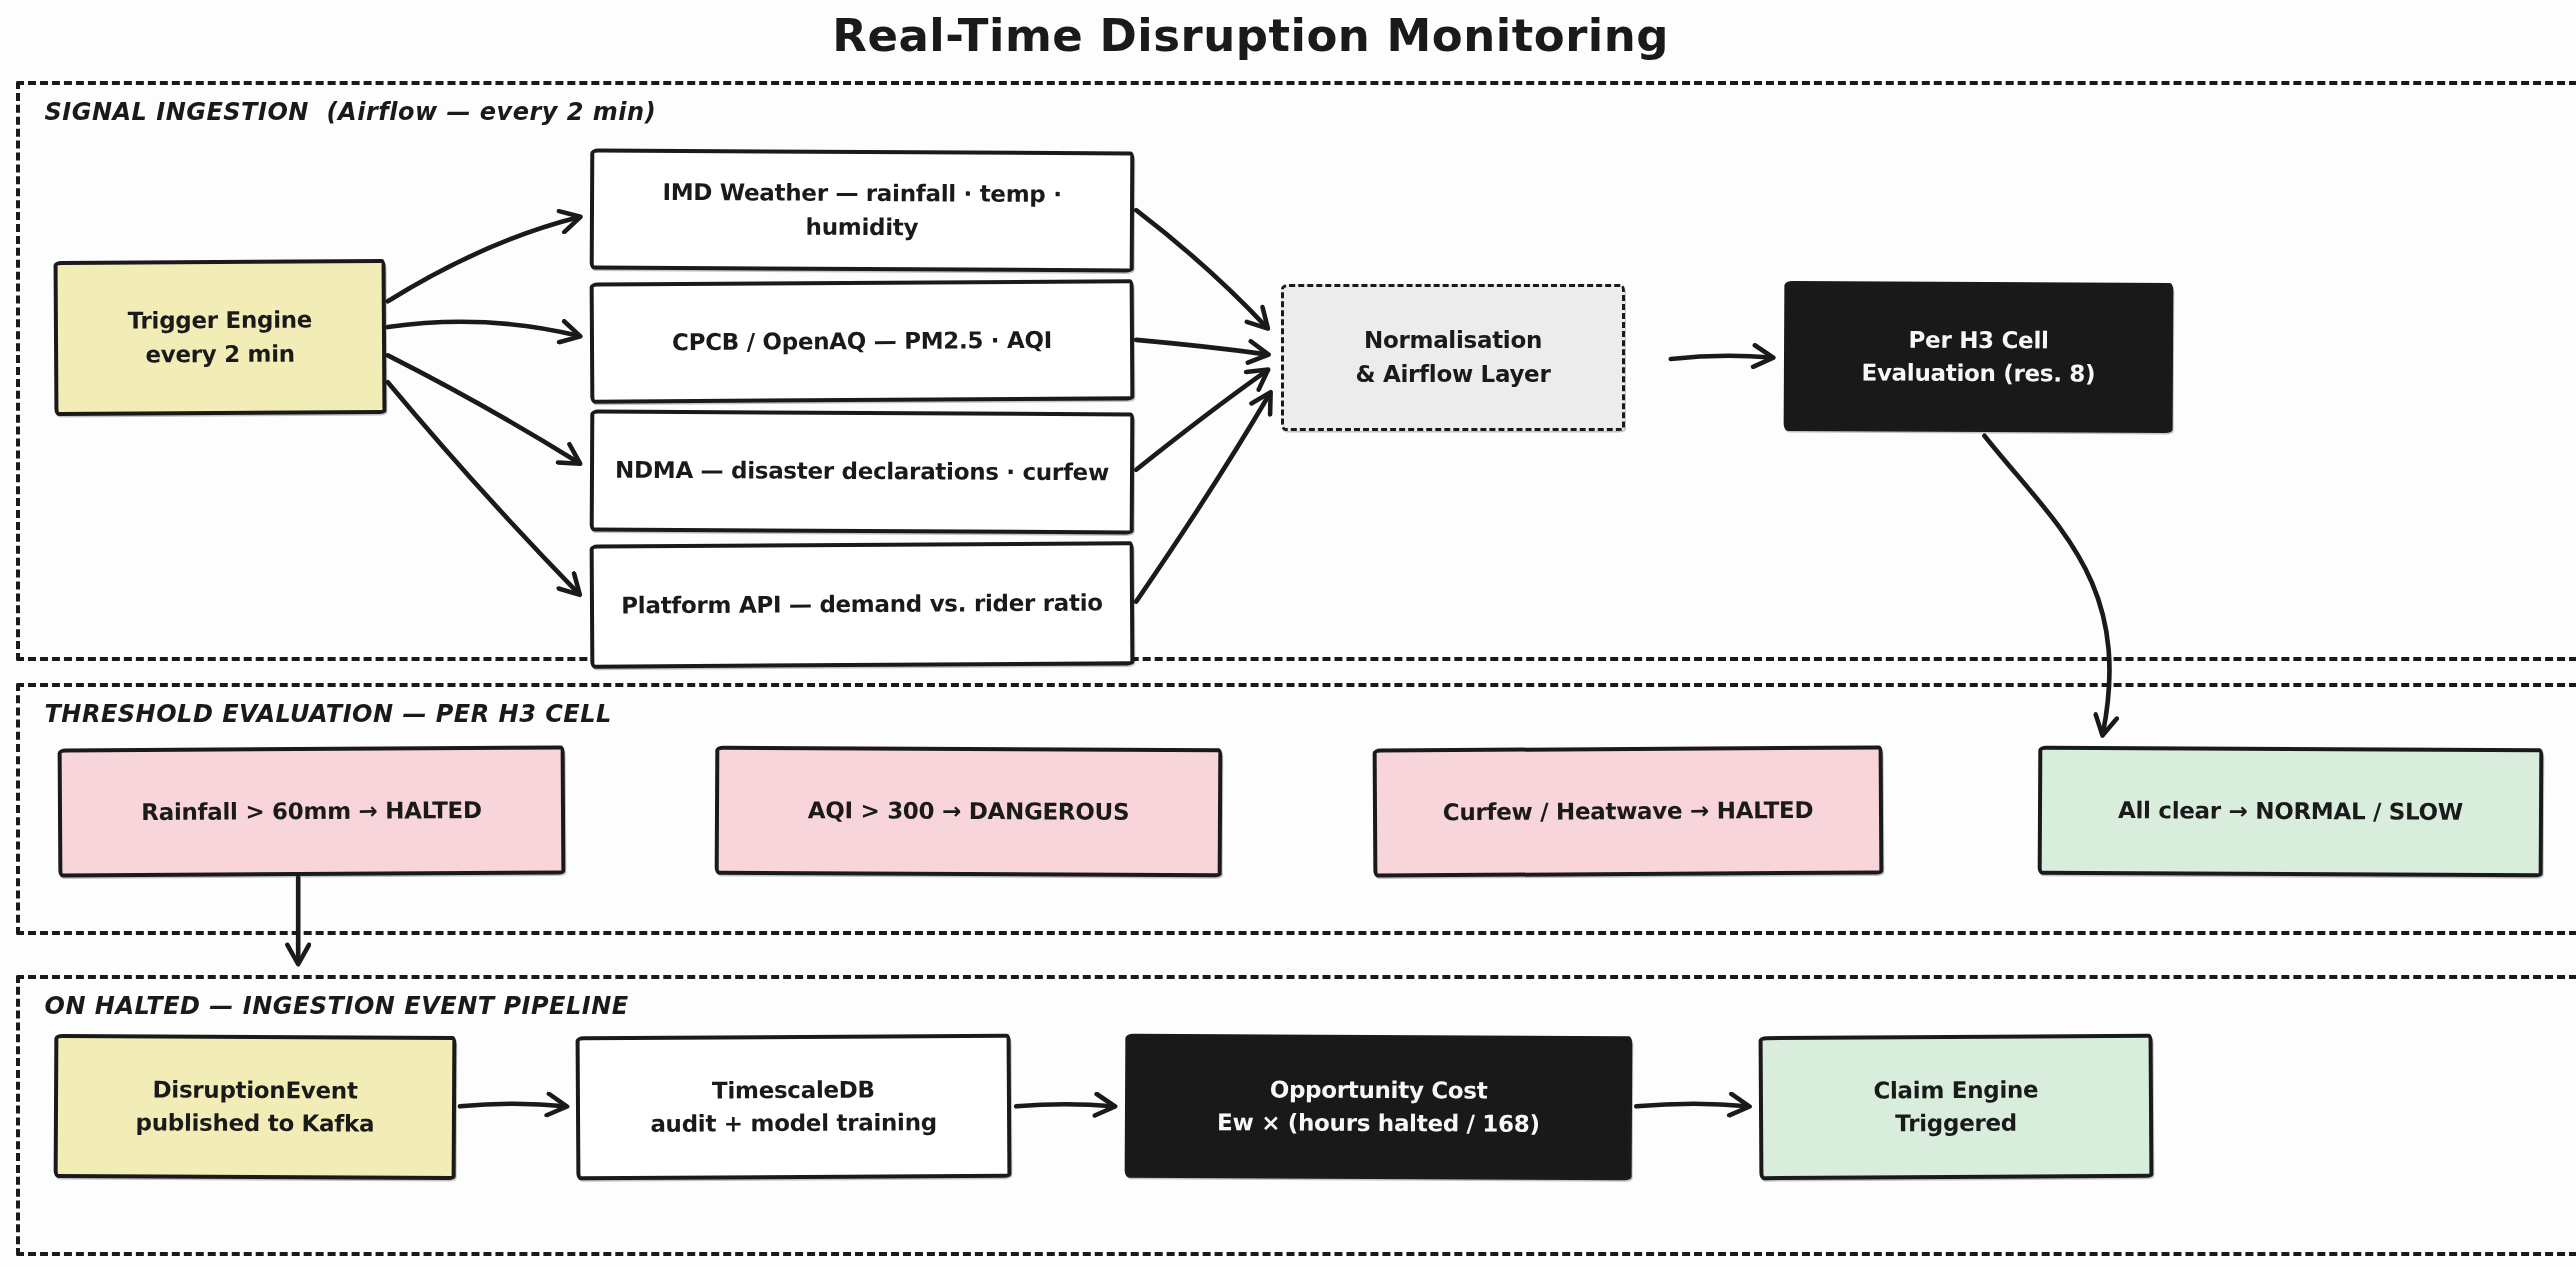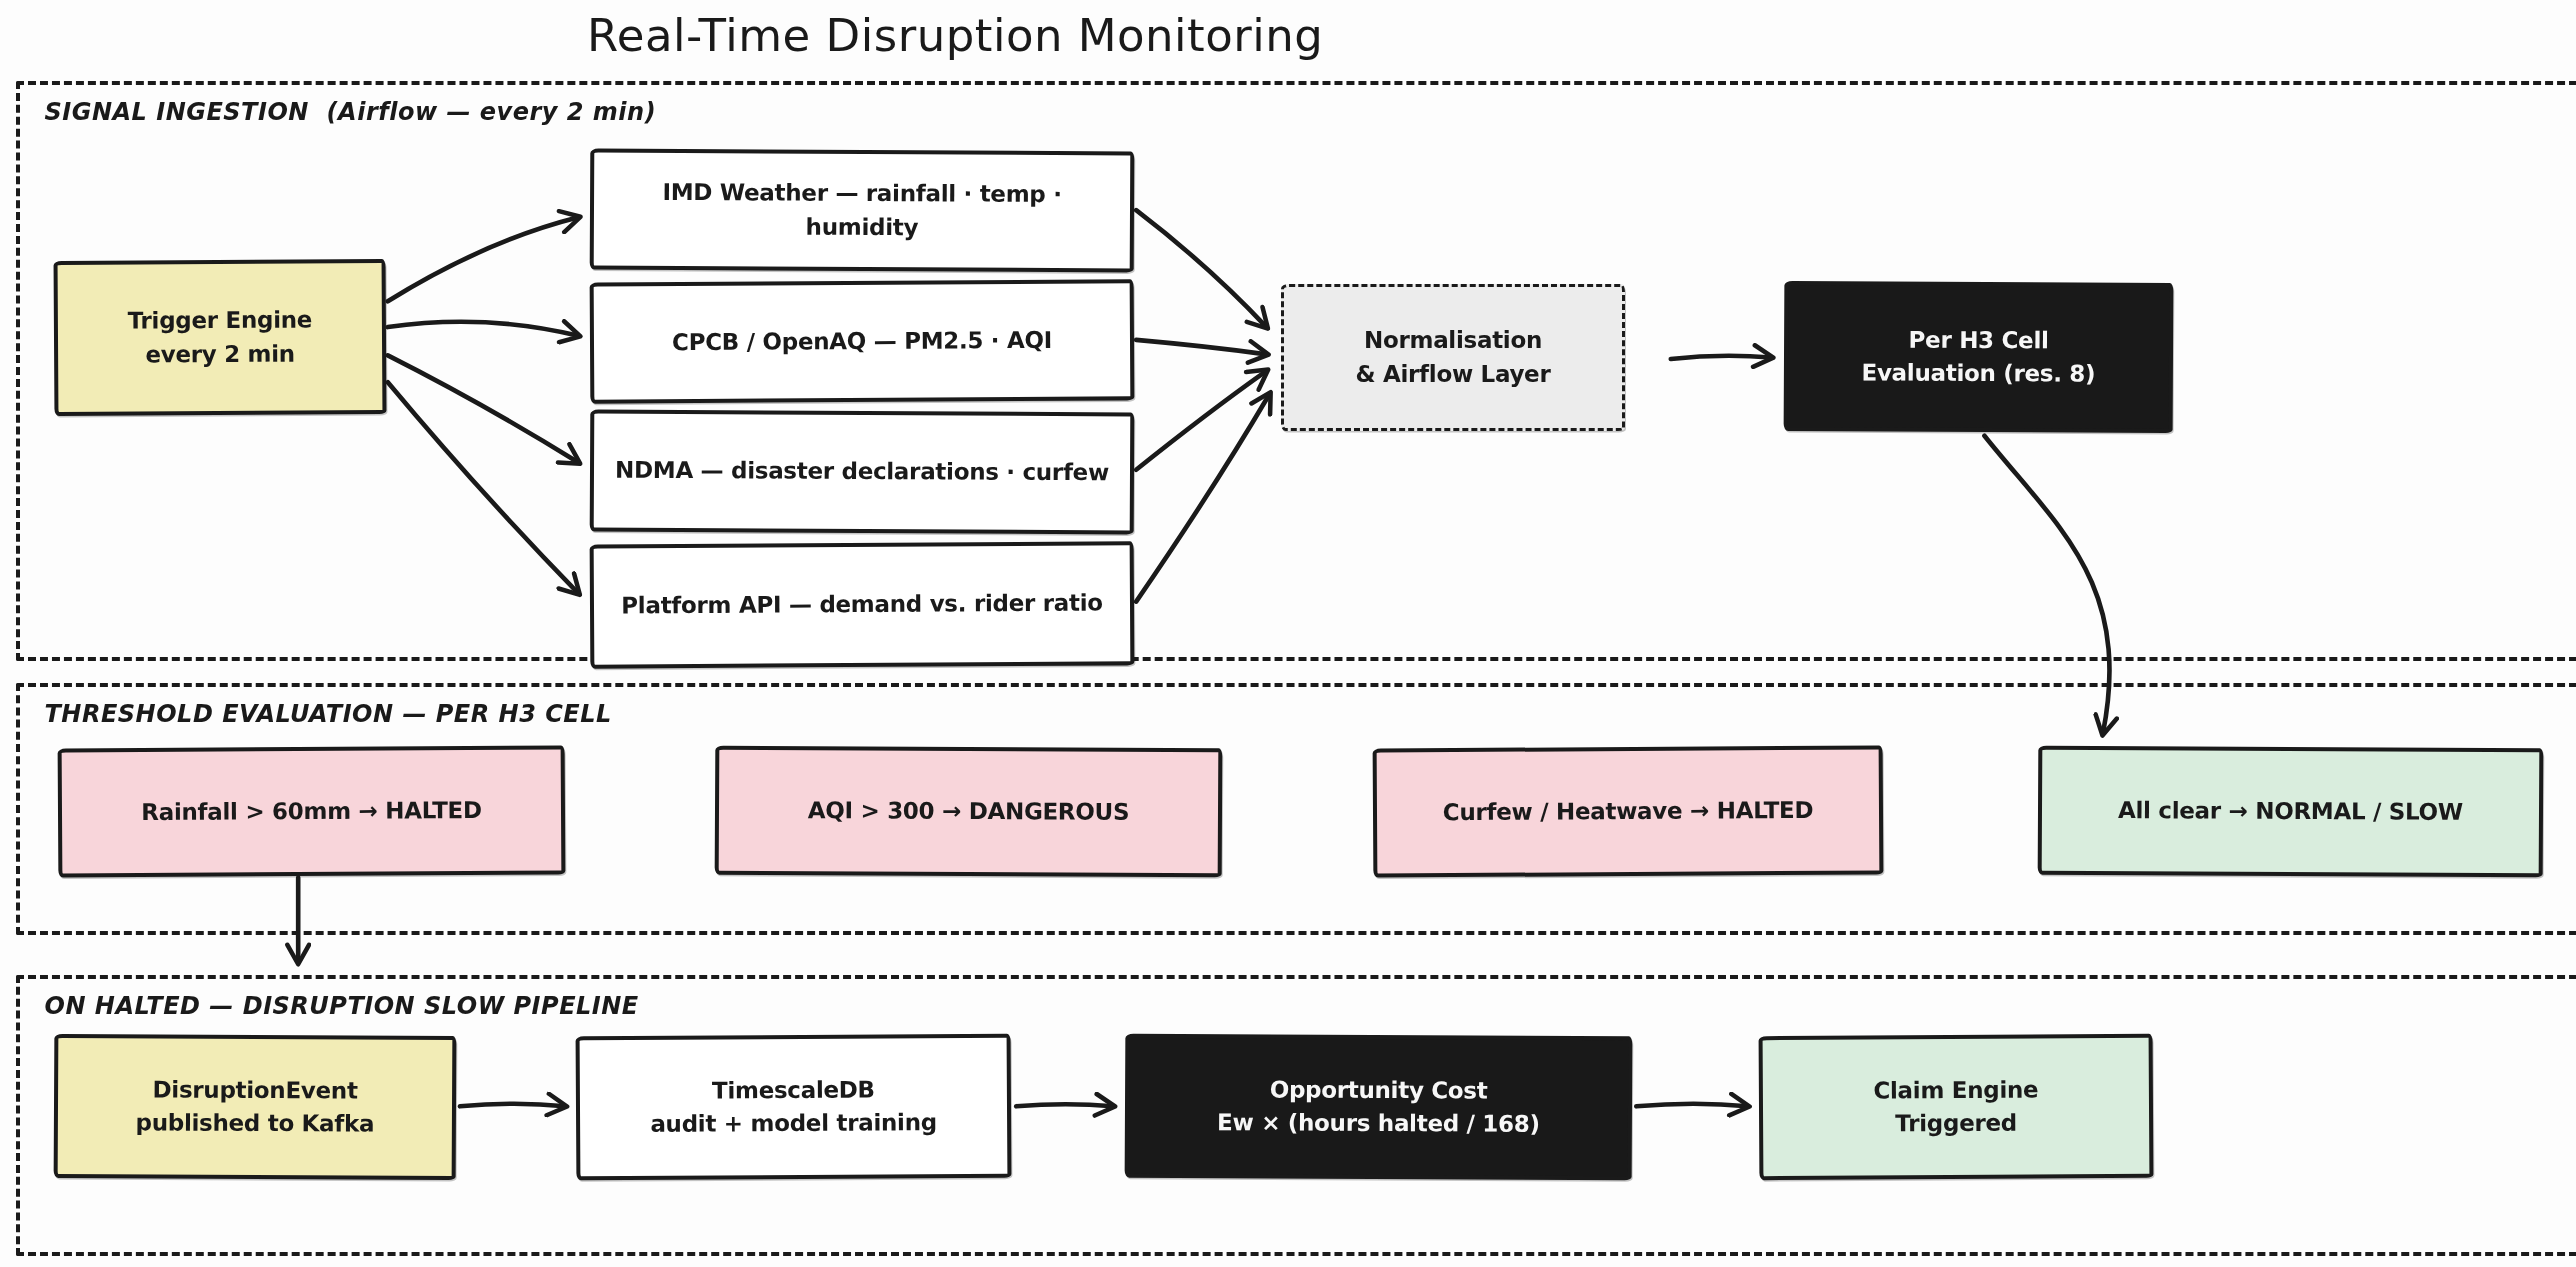--- a/index.html
+++ b/index.html
@@ -9,21 +9,21 @@
   *{box-sizing:border-box;}
   html,body{margin:0;padding:0;}
   body{
     width:2638px;height:1267px;position:relative;overflow:hidden;
     background:var(--paper);
     font-family:"DejaVu Sans","Liberation Sans",sans-serif;
     color:var(--ink);
   }
   .title{
     position:absolute;left:587px;top:9.3px;width:1082px;
-    text-align:left;font-size:45px;font-weight:400;letter-spacing:0.5px;
+    text-align:right;font-size:45px;font-weight:700;letter-spacing:0.5px;
   }
   .section{
     position:absolute;border:4.6px dashed var(--ink);border-radius:2.1px;
   }
   .section-label{
     position:absolute;left:25px;top:13.4px;
     font-size:24px;font-weight:700;font-style:italic;letter-spacing:0.5px;
     white-space:pre;
   }
   .sec1{left:15.5px;top:81px;width:2597px;height:580px;}
@@ -69,21 +69,21 @@
 
 <div class="title">Real-Time Disruption Monitoring</div>
 
 <div class="section sec1">
   <div class="section-label">SIGNAL INGESTION  (Airflow — every 2 min)</div>
 </div>
 <div class="section sec2">
   <div class="section-label">THRESHOLD EVALUATION — PER H3 CELL</div>
 </div>
 <div class="section sec3">
-  <div class="section-label">ON HALTED — DISRUPTION SLOW PIPELINE</div>
+  <div class="section-label">ON HALTED — INGESTION EVENT PIPELINE</div>
 </div>
 
 <svg class="arrows" viewBox="0 0 5120 2460" xmlns="http://www.w3.org/2000/svg">
   <defs>
     <marker id="ah" viewBox="0 0 12 12" refX="9.5" refY="6" markerWidth="5.6" markerHeight="5.6" orient="auto-start-reverse">
       <path d="M1.5,1 L10.5,6 L1.5,11" fill="none" stroke="#1a1a1a" stroke-width="2.1" stroke-linecap="round" stroke-linejoin="round"></path>
     </marker>
   </defs>
   <g fill="none" stroke="#1a1a1a" stroke-width="9" stroke-linecap="round">
     <path d="M 752 585 Q 940 468 1122 422" marker-end="url(#ah)"></path>

